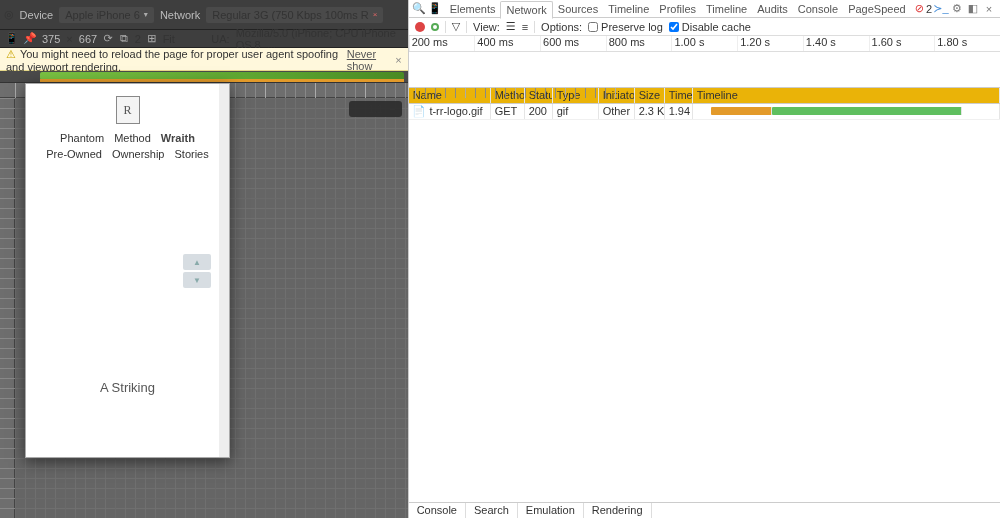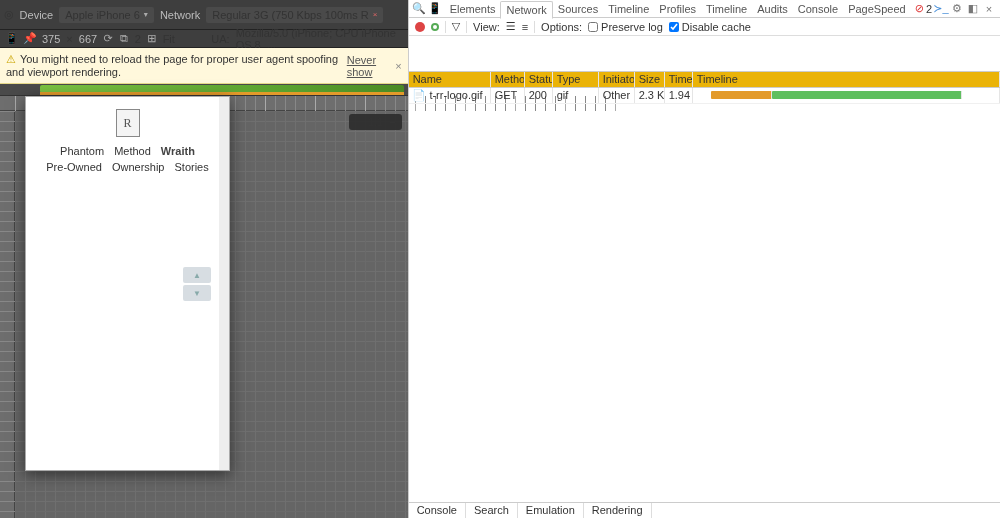--- a/index.html
+++ b/index.html
@@ -6,21 +6,21 @@
 body{width:1000px;height:518px;display:flex;overflow:hidden;background:#fff}
 .left-pane{width:628px;height:518px;display:flex;flex-direction:column;background:#565656;position:relative}
 .dt-toolbar{height:30px;background:#3e3e3e;display:flex;align-items:center;padding:0 4px;color:#ccc;font-size:11px;gap:6px;border-bottom:1px solid #222}
 .dt-toolbar .lbl{color:#bbb}
 .dt-toolbar .sel{background:#4a4a4a;color:#e0e0e0;padding:2px 6px;border-radius:2px;display:inline-flex;align-items:center;gap:4px}
 .dt-toolbar .throttle{color:#6fb6ff}
 .dt-toolbar .tri{font-size:8px;color:#aaa}
 .dt-sub{height:18px;background:#3e3e3e;display:flex;align-items:center;padding:0 6px;color:#aaa;gap:6px;font-size:10px;border-bottom:1px solid #222}
 .dt-sub .dim{color:#bbb}
 .dt-sub .ico{width:12px;height:12px;display:inline-flex;align-items:center;justify-content:center;color:#aaa;cursor:pointer}
-.warn-bar{height:36px;background:#fff8dc;border-bottom:1px solid #e6d98a;display:flex;align-items:center;padding:0 6px;font-size:10px;color:#6a5a00;justify-content:space-between}
+.warn-bar{height:23px;background:#fff8dc;border-bottom:1px solid #e6d98a;display:flex;align-items:flex-start;padding:0 6px;font-size:10px;color:#6a5a00;justify-content:space-between}
 .warn-bar .wicon{color:#c9a400;margin-right:4px}
 .warn-bar .right{display:flex;gap:8px;align-items:center}
 .warn-bar .never{text-decoration:underline;cursor:pointer;color:#555}
 .warn-bar .x{cursor:pointer;color:#888}
 .tl-strip{height:12px;background:#4a4a4a;position:relative;border-bottom:1px solid #333}
 .tl-green{position:absolute;top:1px;height:8px;left:40px;right:4px;background:linear-gradient(to right,#7ac142 0%,#58a02e 70%,#4a8a24 100%);border-radius:2px}
 .tl-orange{position:absolute;bottom:0;height:3px;left:40px;right:4px;background:#e39a2a}
 .ruler-h{height:15px;background:#6e6e6e;border-bottom:1px solid #444;position:relative}
 .ruler-h .tick{position:absolute;top:0;width:1px;height:15px;background:#888}
 .tick.maj{background:#aaa}
@@ -235,20 +235,21 @@
             <span>Method</span>
             <span class="bold">Wraith</span>
             <span>Pre-Owned</span>
             <span>Ownership</span>
             <span>Stories</span>
           </div>
           <div class="sort-btns">
             <div>▲</div>
             <div>▼</div>
           </div>
+          <h3>A Striking</h3>
         </div>
       </div>
     </div>
   </div>
 </div>
 
 <div class="right-pane">
   <div class="dt-tabs">
     <span class="ic">🔍</span>
     <span class="ic" style="color:#4a90d9">📱</span>
@@ -273,20 +274,31 @@
     <span>Options:</span>
     <label>
         <input type="checkbox" style="">
         <span>Preserve log</span>
       </label>
     <label>
         <input type="checkbox" checked="" style="">
         <span>Disable cache</span>
       </label>
   </div>
+  <div class="net-ruler" id="net-ruler">
+      <div>200 ms</div>
+      <div>400 ms</div>
+      <div>600 ms</div>
+      <div>800 ms</div>
+      <div>1.00 s</div>
+      <div>1.20 s</div>
+      <div>1.40 s</div>
+      <div>1.60 s</div>
+      <div>1.80 s</div>
+    </div>
   <div class="net-mini"></div>
   <div class="net-table-head">
     <div class="c-name">Name</div>
     <div class="c-meth">Method</div>
     <div class="c-stat">Status</div>
     <div class="c-type">Type</div>
     <div class="c-init">Initiator</div>
     <div class="c-size">Size</div>
     <div class="c-time">Time</div>
     <div class="c-tl">Timeline</div>

